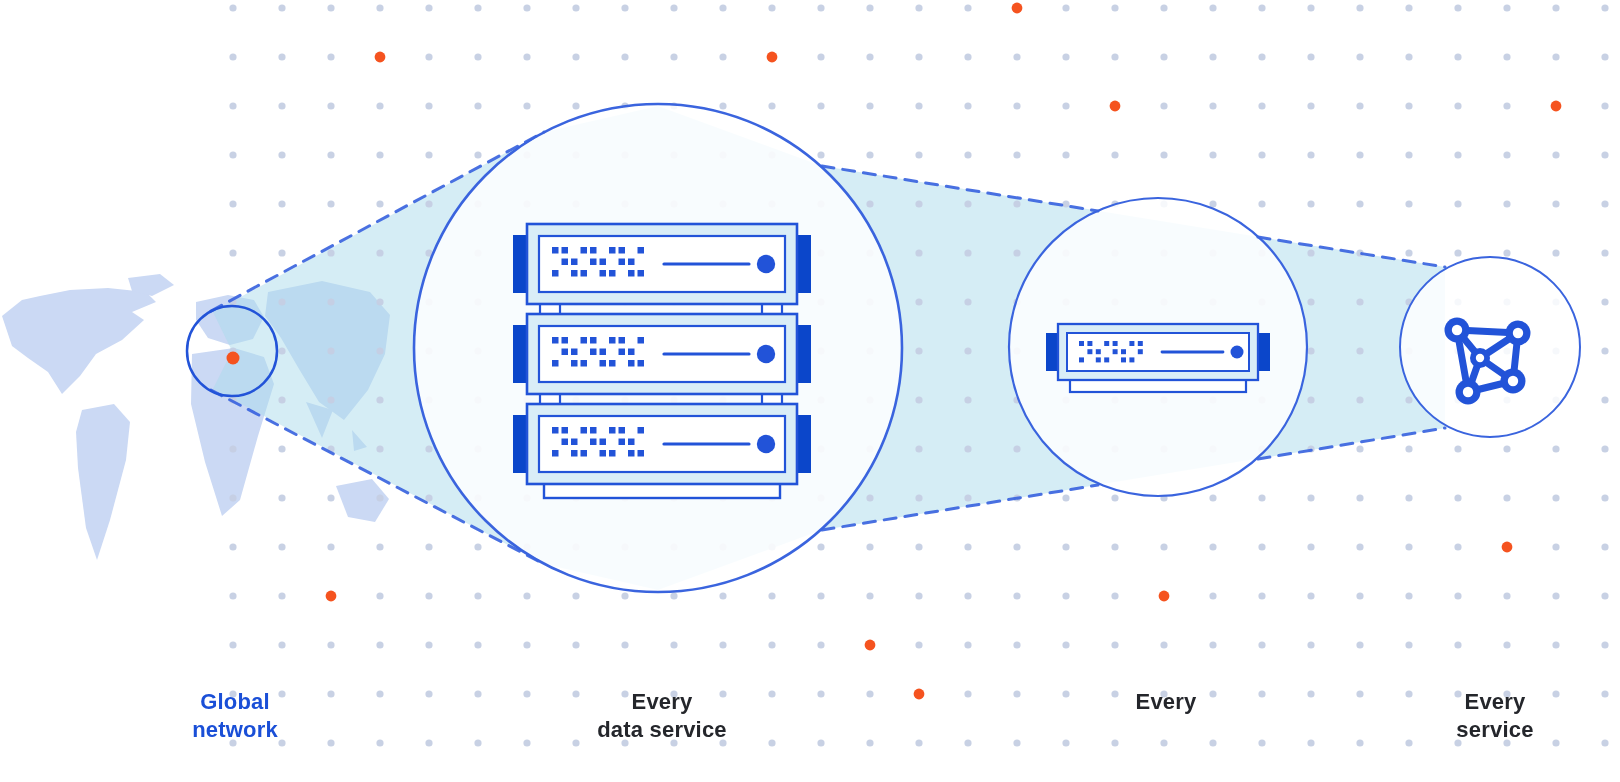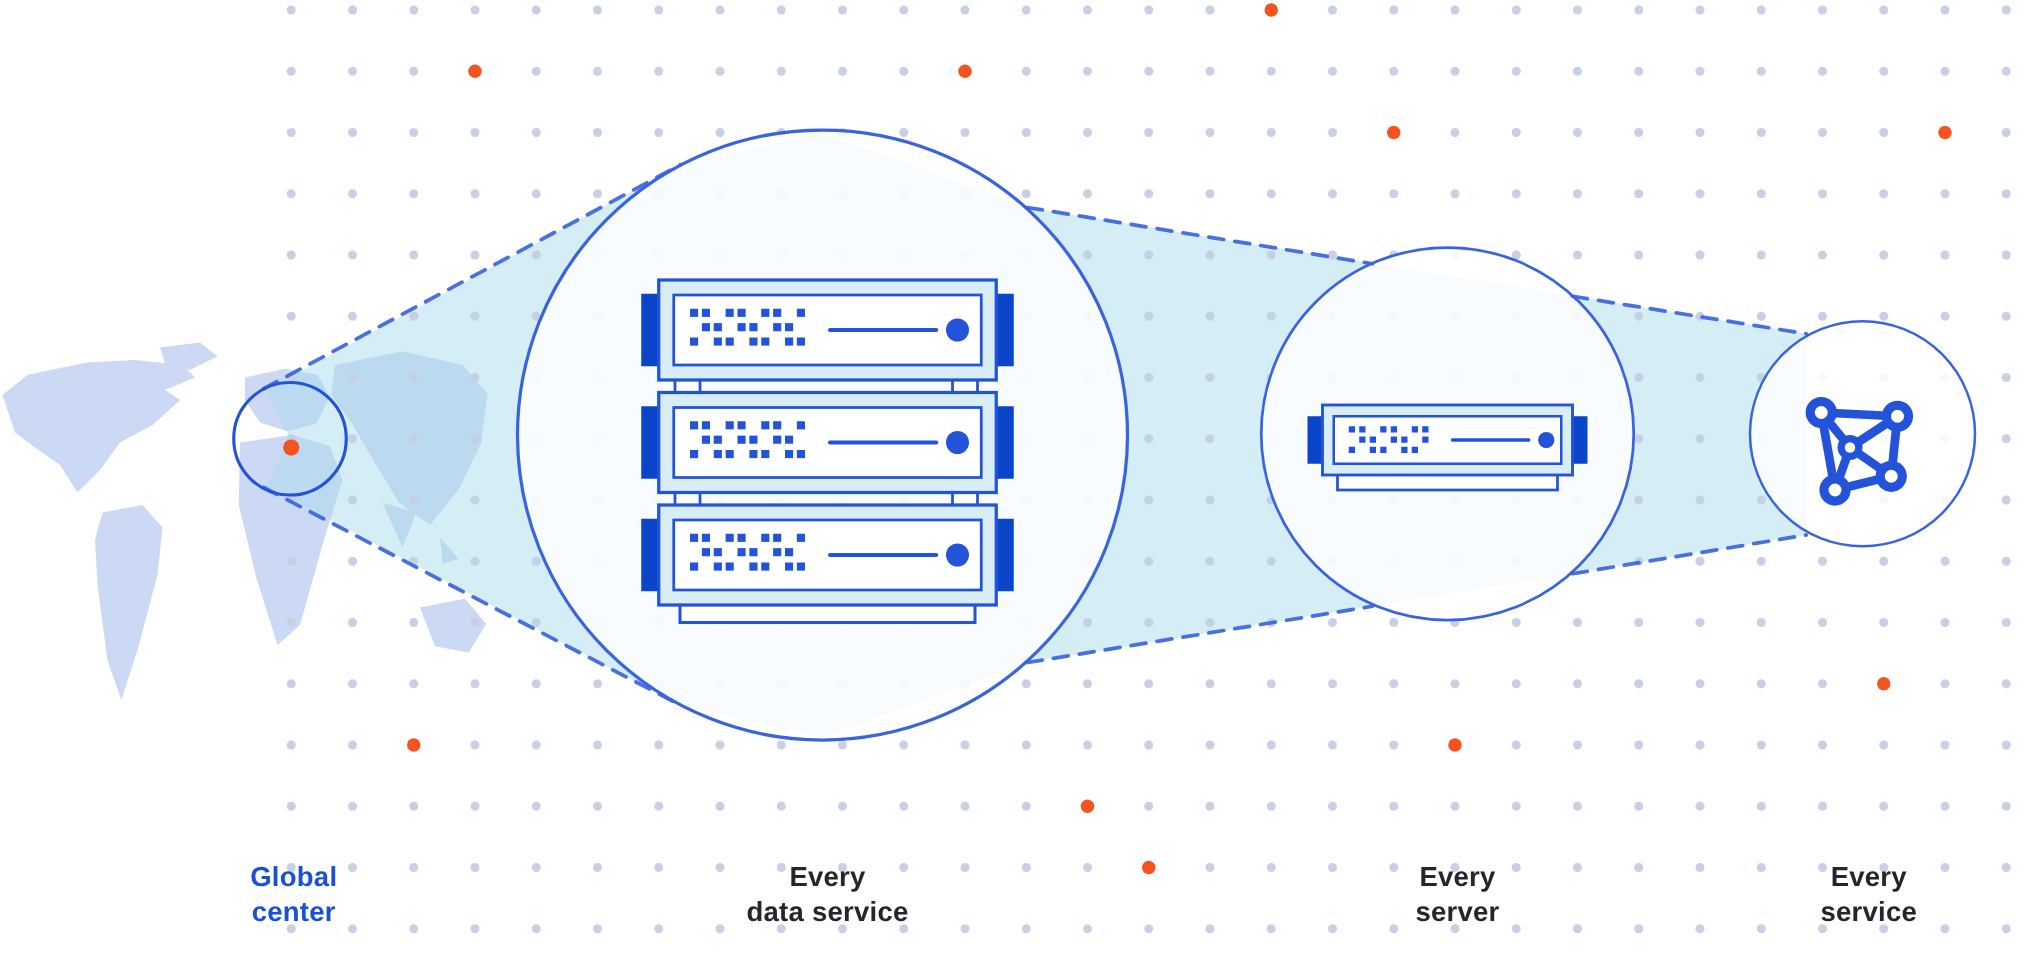--- a/index.html
+++ b/index.html
@@ -665,27 +665,26 @@
         <circle cx="1513" cy="381" r="5.2" fill="#ffffff"></circle>
         <circle cx="1468" cy="392" r="12.5" fill="#2253d8"></circle>
         <circle cx="1468" cy="392" r="5.2" fill="#ffffff"></circle>
         <circle cx="1480" cy="358" r="10" fill="#2253d8"></circle>
         <circle cx="1480" cy="358" r="4.2" fill="#ffffff"></circle>
       </g>
   </svg>
 
   <div class="stage-label accent" style="left:235px">
     <div>Global</div>
-    <div>center</div>
+    <div>network</div>
   </div>
   <div class="stage-label" style="left:662px">
     <div>Every</div>
     <div>data service</div>
   </div>
   <div class="stage-label" style="left:1166px">
     <div>Every</div>
-    <div>server</div>
   </div>
   <div class="stage-label" style="left:1495px">
     <div>Every</div>
     <div>service</div>
   </div>
 </div>
 
 </body></html>

